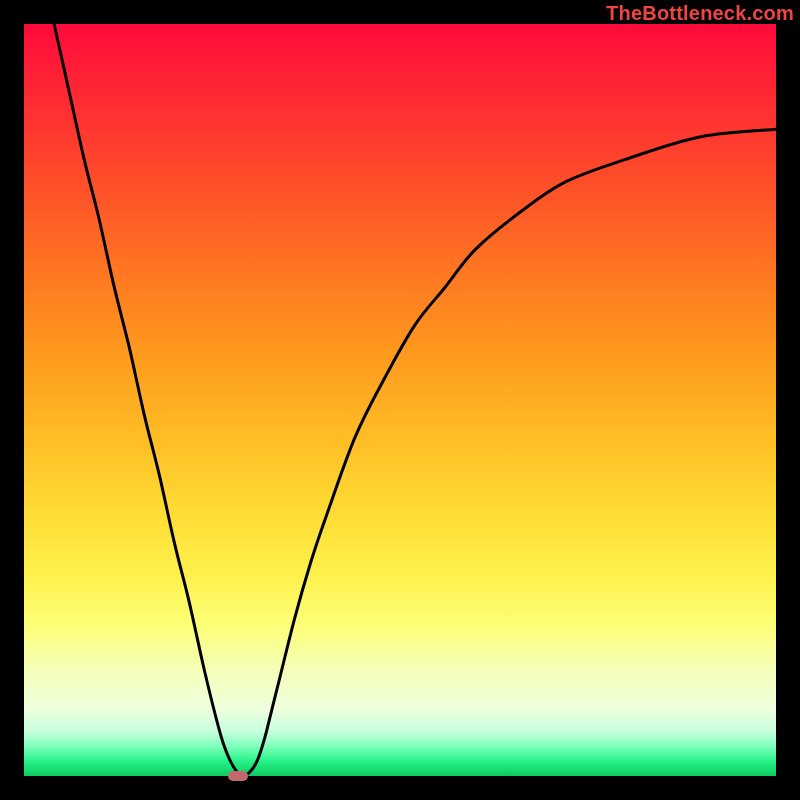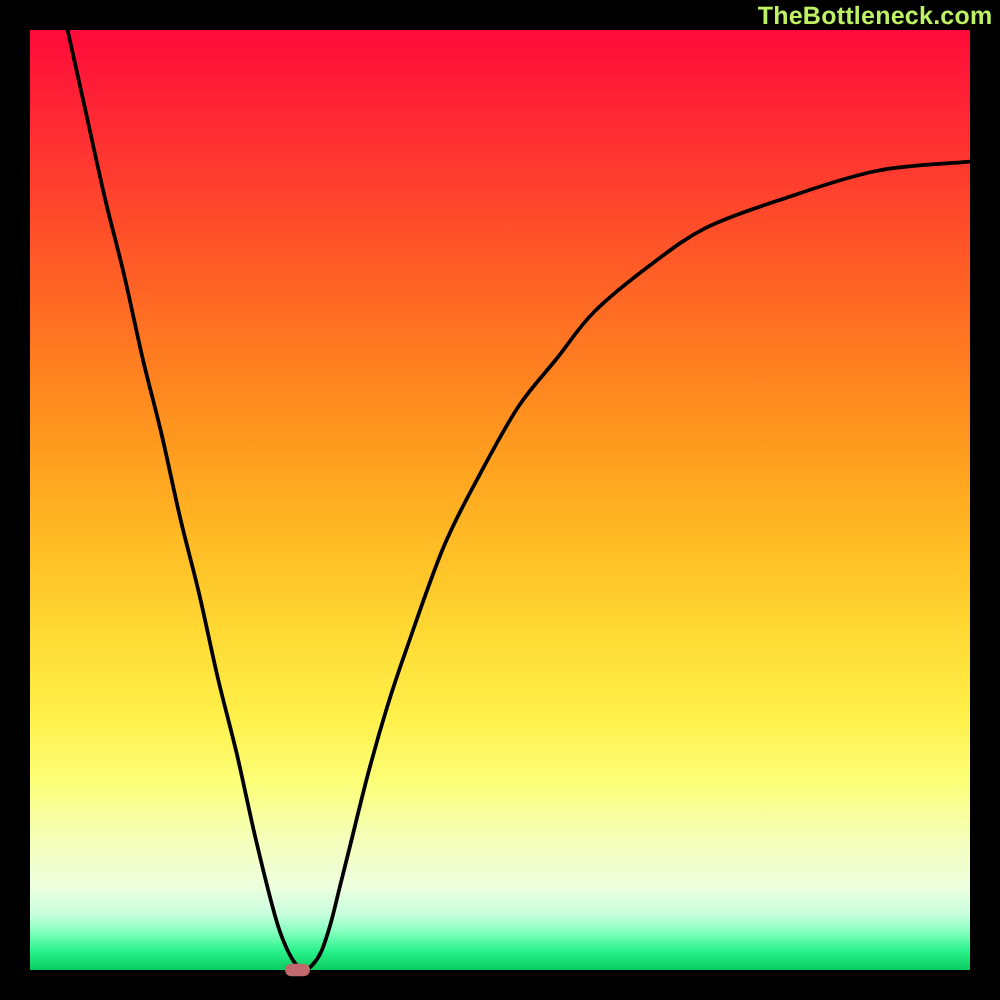--- a/index.html
+++ b/index.html
@@ -38,21 +38,21 @@
       #81ffbd 96%,
       #28f28a 98%,
       #0acb5e 100%
     );
   }
 
   .watermark {
     position: absolute;
     top: 2px;
     right: 6px;
-    color: #bef264;
+    color: #ef4444;
     font-size: 20px;
     font-weight: 600;
     letter-spacing: 0.2px;
     z-index: 5;
   }
 
   .curve-svg {
     position: absolute;
     left: 0; top: 0;
     width: 752px; height: 752px;

